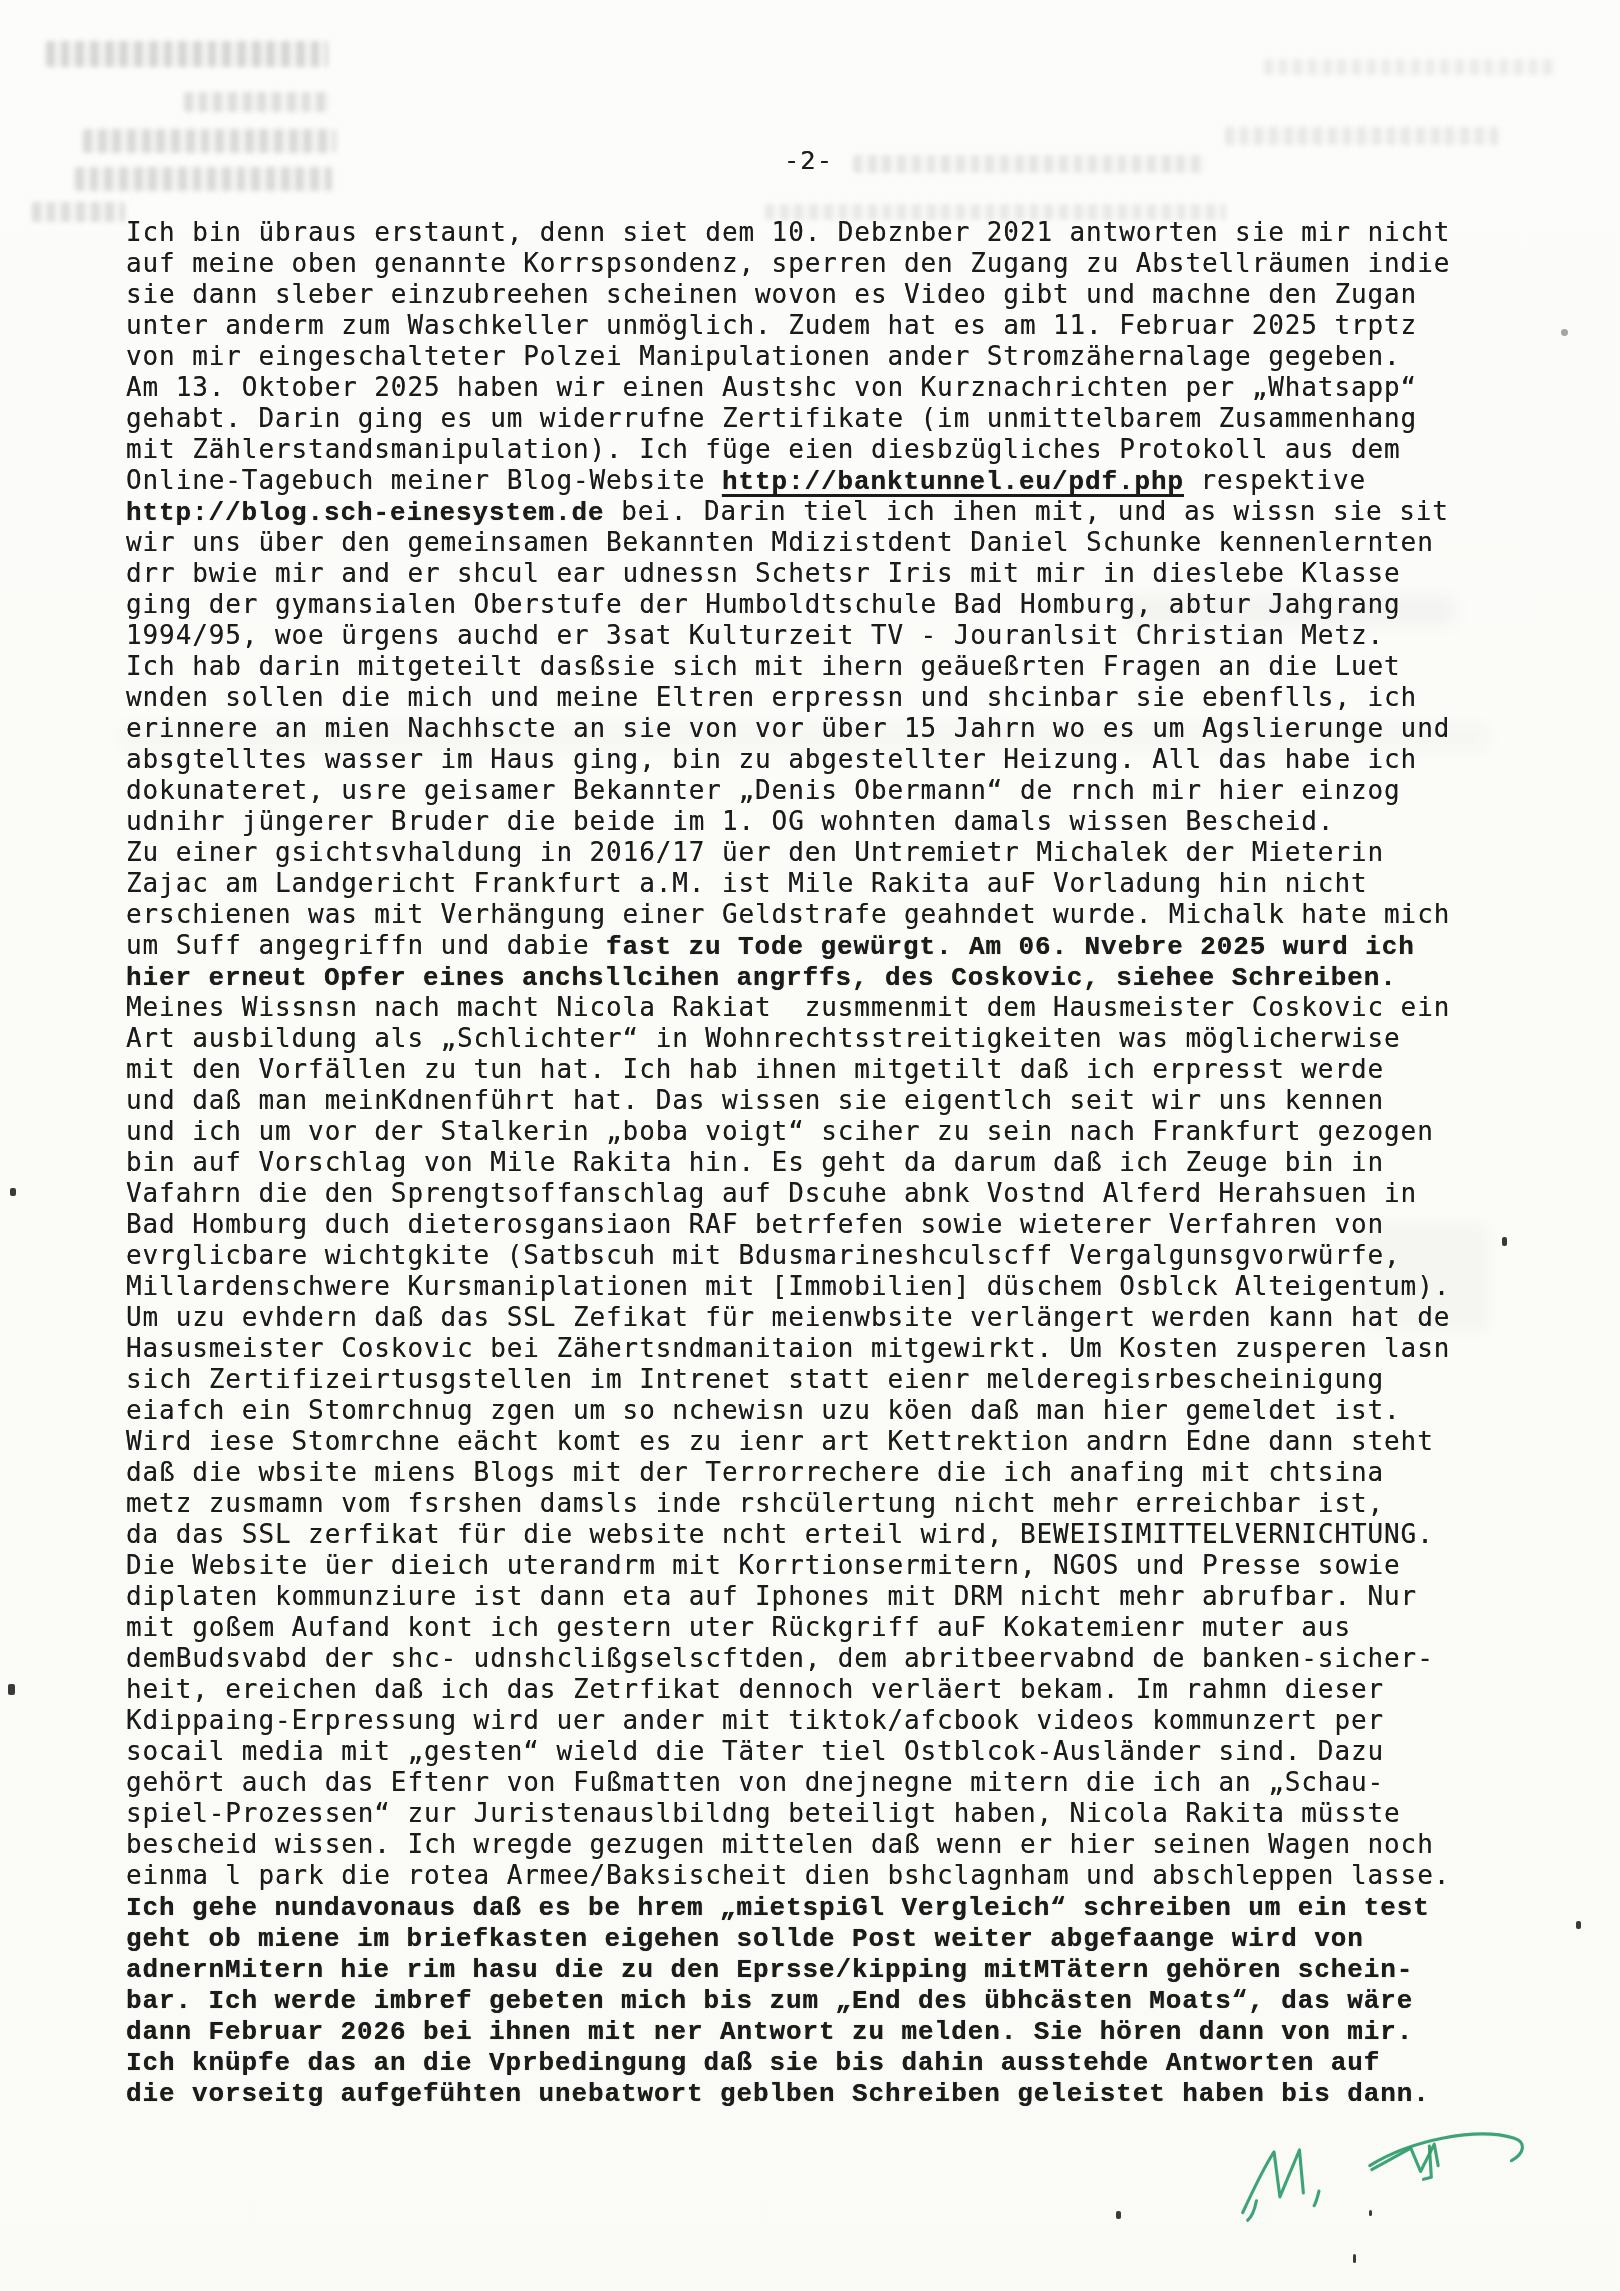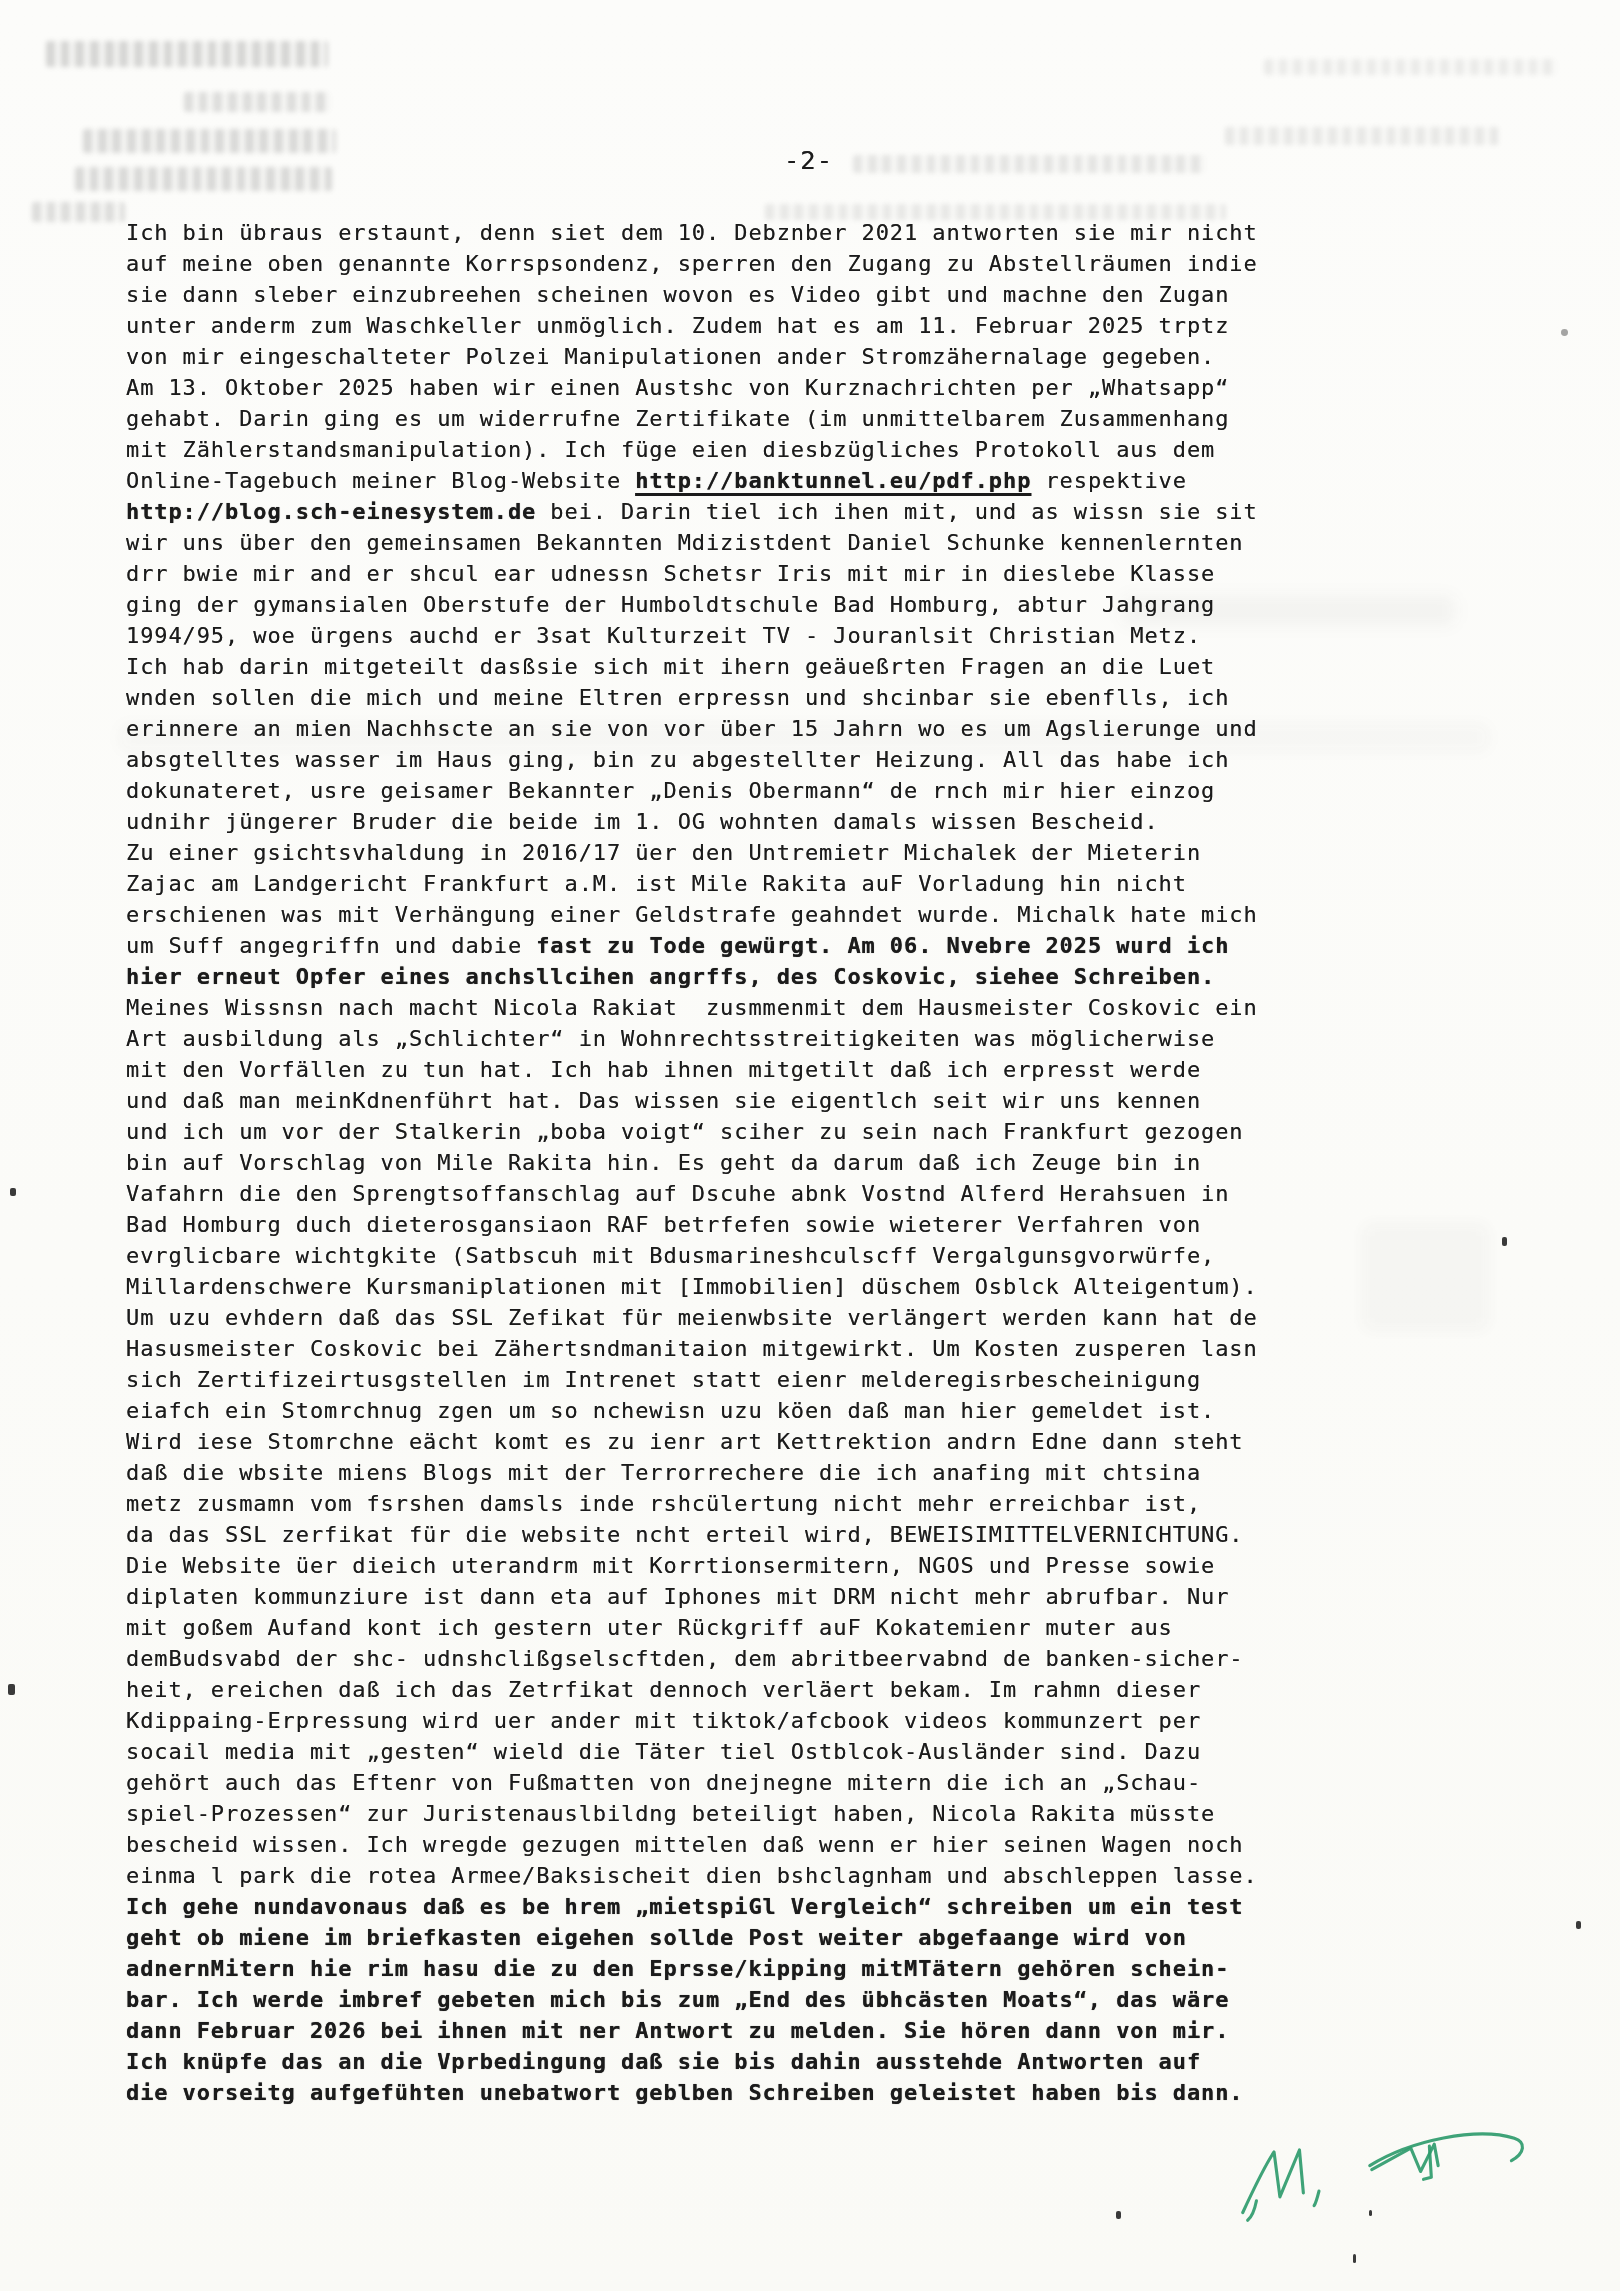--- a/index.html
+++ b/index.html
@@ -9,26 +9,26 @@
     font-family:"DejaVu Sans Mono", monospace;
   }
   .page{position:absolute;inset:0;background:linear-gradient(180deg,#fcfcfa 0%,#fbfbf8 55%,#fafaf6 100%);}
   .pagenum{
     position:absolute;left:784px;top:145px;
     font-size:25.5px;letter-spacing:1px;color:#1c1c1c;
     text-shadow:0 0 0.4px rgba(0,0,0,.6);
   }
   .doc{
     position:absolute;left:126px;top:217px;width:1372px;
-    font-size:22px;line-height:31px;letter-spacing:0.9px;
+    font-size:26px;line-height:31px;letter-spacing:0.9px;
     color:#1b1b1b;white-space:pre;
     text-shadow:0 0 0.4px rgba(0,0,0,.55);
   }
   .line{height:31px;}
-  .b{font-weight:bold;text-shadow:0 0 0.7px rgba(0,0,0,.75);}
+  .b{font-weight:bold;text-shadow:0 0 0.7px rgba(0,0,0,.75);font-family:Liberation Mono, monospace;}
   .u{text-decoration:underline;text-decoration-thickness:2.5px;text-underline-offset:4.9px;}
   .smudge{
     position:absolute;filter:blur(2.5px);border-radius:2.9px;
     background:repeating-linear-gradient(90deg,rgba(98,98,98,.5) 0 8.8px,rgba(98,98,98,.07) 8.8px 14.7px);
   }
   .shade{position:absolute;background:rgba(40,40,40,.045);filter:blur(7.8px);border-radius:7.8px;}
   .speck{position:absolute;background:#3a3a3a;border-radius:2px;}
   .sig{position:absolute;left:1215px;top:2107px;width:333px;height:127px;}
   .sig path{fill:none;stroke:currentColor;stroke-width:3.2;stroke-linecap:round;stroke-linejoin:round;opacity:.92;}
 </style>

